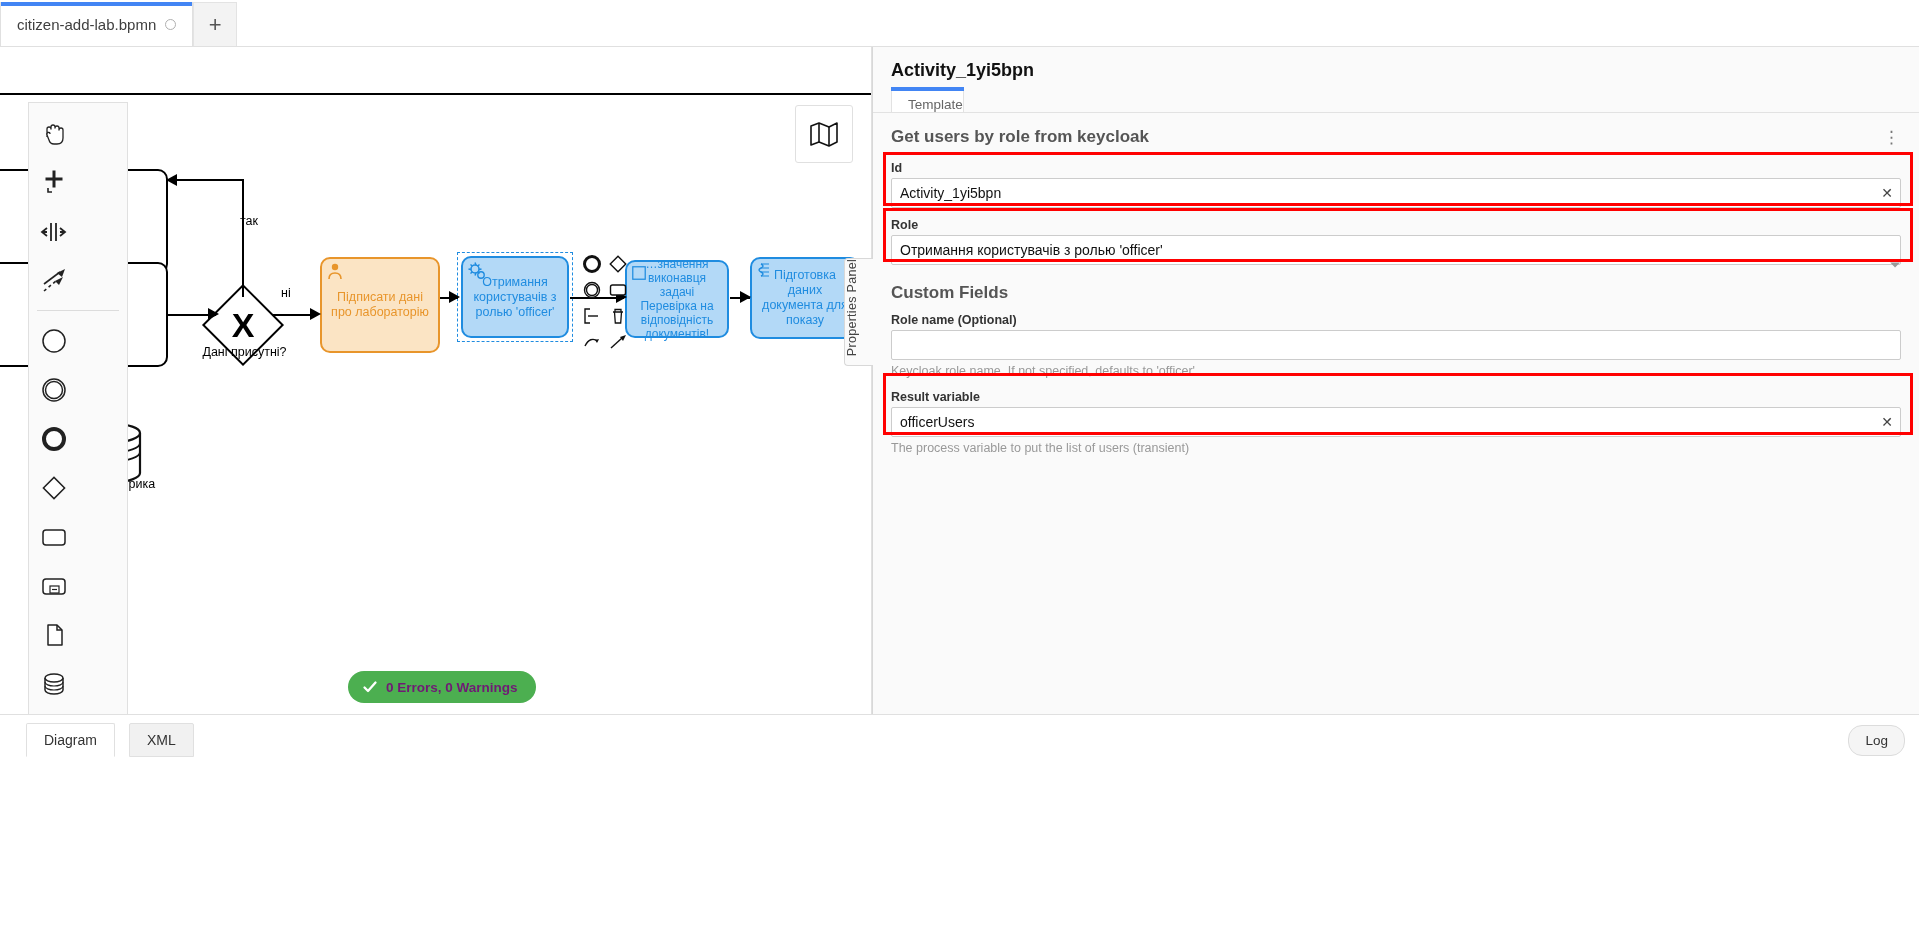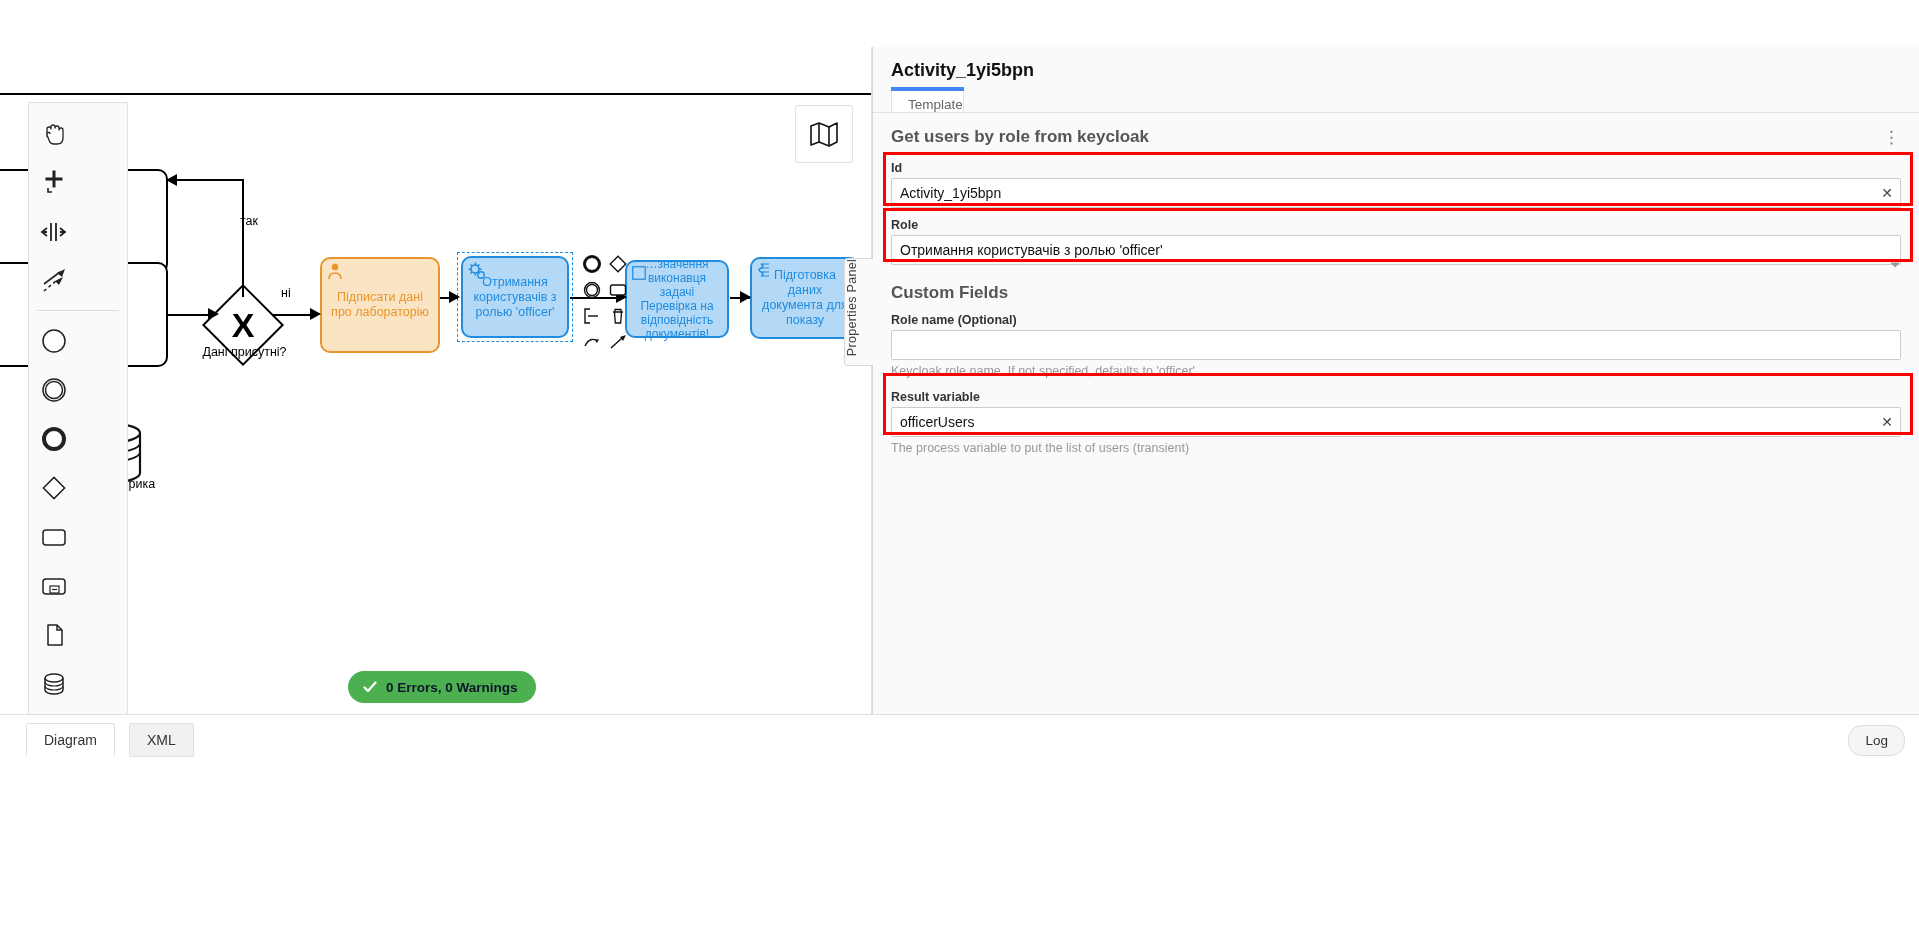--- a/index.html
+++ b/index.html
@@ -108,21 +108,21 @@
     grid-template-columns:24px 24px; gap:2px;
   }
   .ctx-btn {
     width:24px; height:24px; display:flex; align-items:center; justify-content:center;
     cursor:pointer;
   }
 
   
   .status-pill {
     position:absolute; left:348px; top:671px;
-    background:#4caf50; color:#0f172a; border-radius:16px;
+    background:#4caf50; color:#701a75; border-radius:16px;
     padding:8px 18px 8px 14px; font-size:13.5px; font-weight:bold;
     display:flex; align-items:center; gap:8px; z-index:25; cursor:pointer;
   }
 
   
   .props {
     position:absolute; left:872px; top:47px; width:1047px; height:667px;
     background:#fafafa; border-left:1px solid #d8d8d8; overflow:hidden;
   }
   .props-title {
@@ -205,20 +205,29 @@
     display:block; writing-mode:vertical-rl; transform:rotate(180deg);
     font-size:12.5px; color:#444; padding:5px 0 0 0; text-align:center;
     width:100%; letter-spacing:0.3px;
   }
 </style>
 </head>
 <body>
 
 <div class="app">
 
+  <div class="tabbar">
+    <div class="tab active">
+      <span>citizen-add-lab.bpmn</span>
+      <span class="dirty-dot"></span>
+    </div>
+    <div class="tab-add">
+      <span>+</span>
+    </div>
+  </div>
 
   <div class="canvas">
 
     <div class="edge h" style="left:0; top:46px; width:872px;"></div>
 
     <div class="edge h" style="left:0; top:125px; width:30px;"></div>
     <div class="edge h" style="left:0; top:223px; width:30px;"></div>
 
     <div class="minimap">
       <svg width="30" height="26" viewBox="0 0 30 26">

